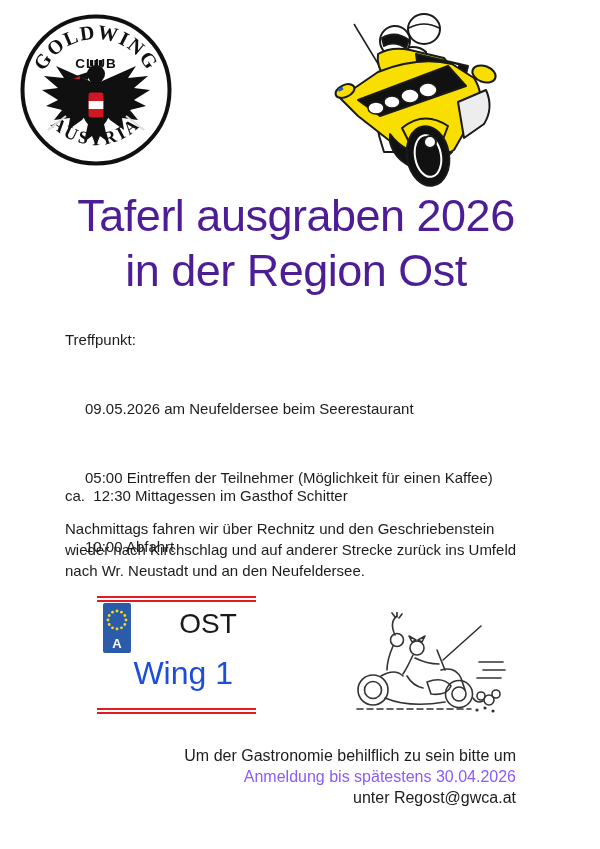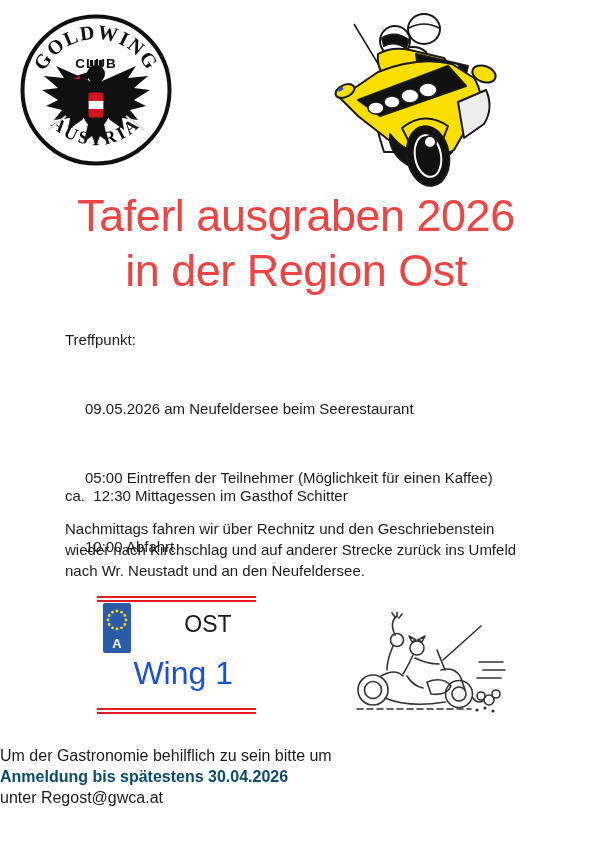--- a/index.html
+++ b/index.html
@@ -6,43 +6,43 @@
   .page{
     position:relative;width:600px;height:849px;background:#ffffff;overflow:hidden;
     font-family:"Liberation Sans","DejaVu Sans",sans-serif;color:#141414;
   }
   
   .logo{position:absolute;left:18px;top:12px;width:156px;height:156px;}
   
   .moto{position:absolute;left:332px;top:2px;width:172px;height:188px;}
   
   .title{position:absolute;left:0;top:188px;width:592px;text-align:center;
-         font-size:45px;line-height:55px;font-weight:400;color:#ef4444;letter-spacing:-0.5px;}
+         font-size:45px;line-height:55px;font-weight:400;color:#4c1d95;letter-spacing:-0.5px;}
   
   .bodytext{position:absolute;left:65px;font-size:15px;line-height:21px;color:#1c1c1c;}
   .meeting{top:329px;}
   .meeting .indent{padding-left:20px;margin-top:48px;}
   .route{top:422px;white-space:pre-line;}
   .lunch{top:485px;white-space:pre;}
   .afternoon{top:518px;white-space:pre-line;}
   
   .plate{position:absolute;left:97px;top:596px;width:159px;height:118px;}
   .redline{position:absolute;left:0;right:0;height:2px;background:#e01b22;}
   .rl-t1{top:0;} .rl-t2{top:4px;} .rl-b1{bottom:4px;} .rl-b2{bottom:0;}
   .eustrip{position:absolute;left:6px;top:7px;width:28px;height:50px;}
   .plate-l1{position:absolute;left:34px;right:0;top:10px;text-align:center;
-            font-size:23px;line-height:36px;color:#1a1a1a;padding-left:29px;}
+            font-size:28px;line-height:36px;color:#1a1a1a;padding-left:29px;}
   .plate-l2{position:absolute;left:0;right:23px;top:58px;text-align:right;
             font-size:32px;line-height:38px;color:#1d4ed8;}
   
   .cartoon{position:absolute;left:343px;top:612px;width:172px;height:102px;}
   
-  .footer{position:absolute;left:0;top:745px;width:516px;text-align:left;
+  .footer{position:absolute;left:0;top:745px;width:516px;text-align:right;
           font-size:16px;line-height:21px;color:#1c1c1c;}
-  .footer .hl{color:#0c4a6e;font-weight:bold;}
+  .footer .hl{color:#8b5cf6;}
 </style>
 </head>
 <body>
 
 <div class="page">
 
   <svg class="logo" viewBox="0 0 156 156">
     <circle cx="78" cy="78" r="73.5" fill="#ffffff" stroke="#101010" stroke-width="4"></circle>
     <defs>
       <path id="arcTop" d="M 21,84 A 57,57 0 0 1 135,84"></path>

